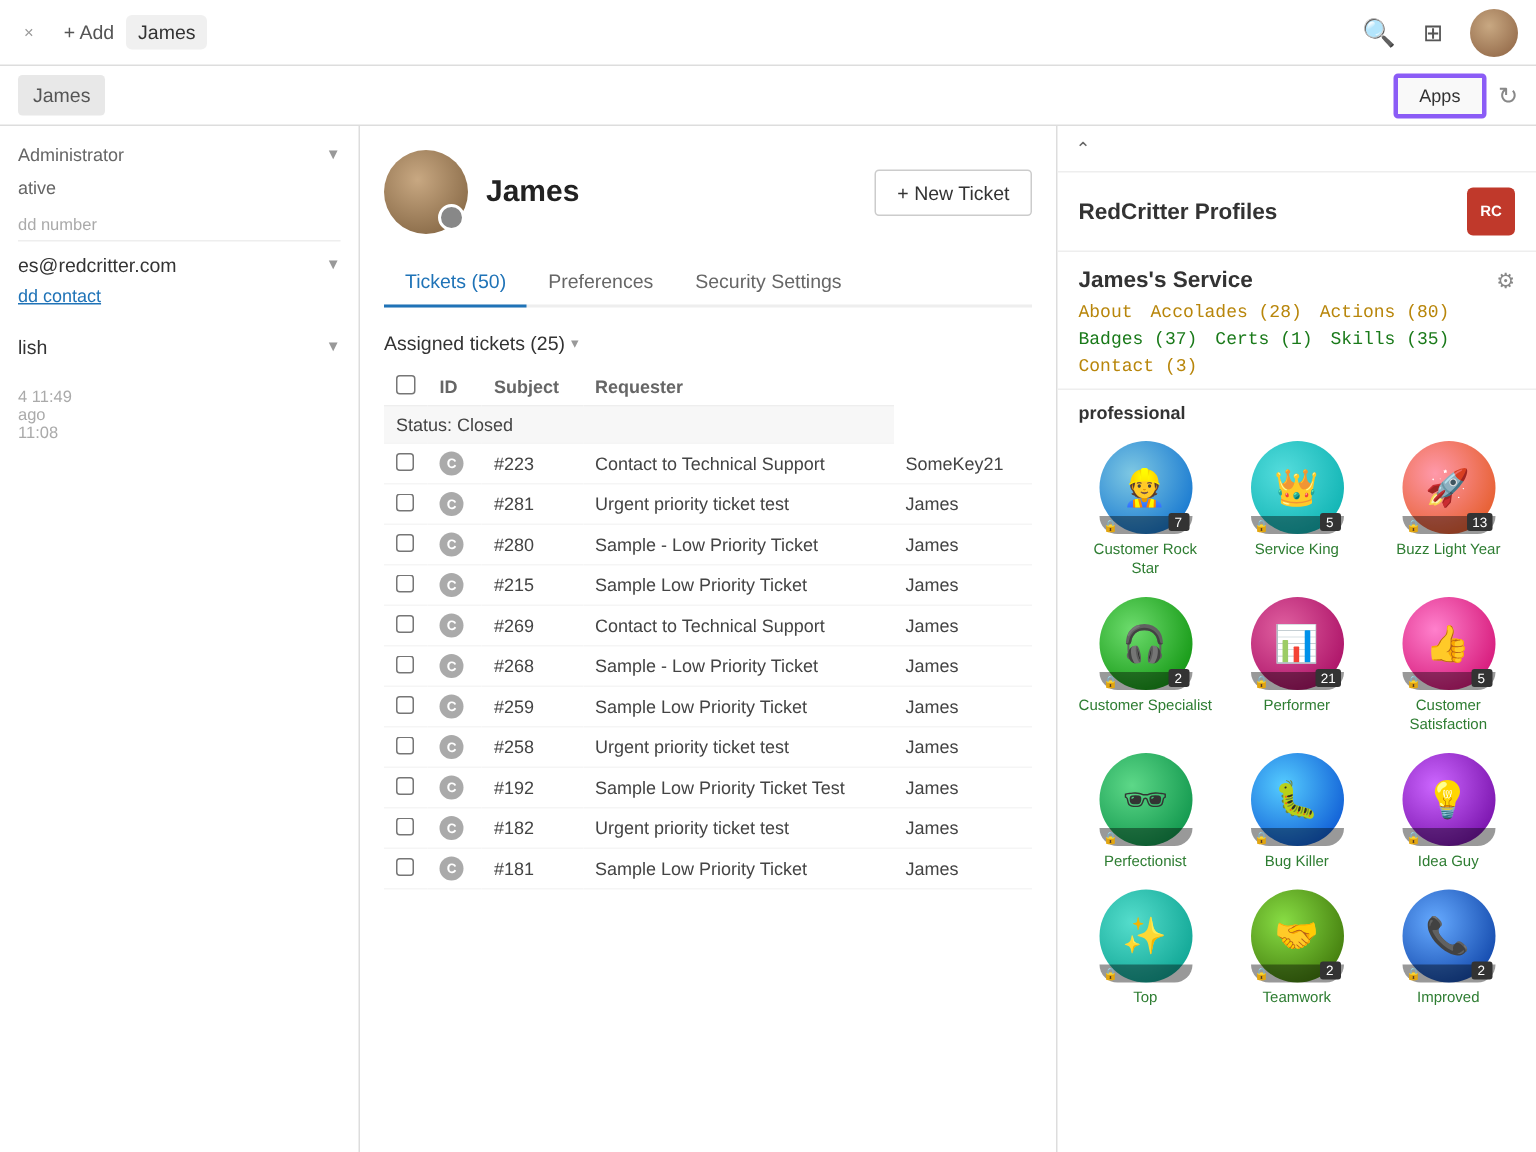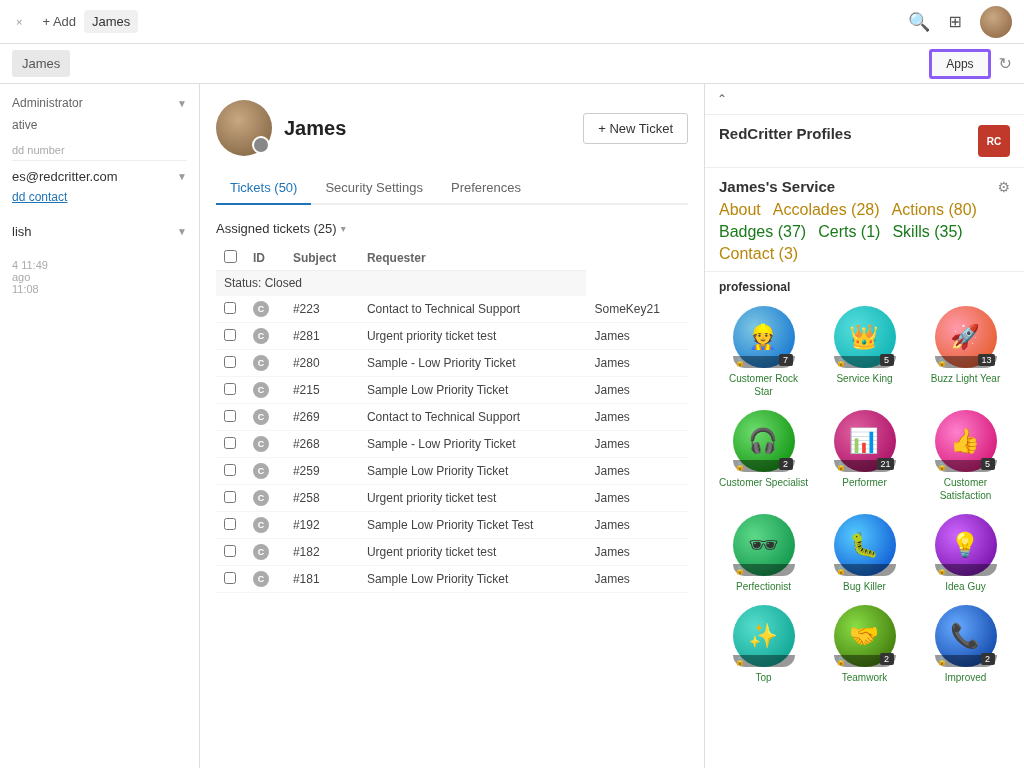--- a/index.html
+++ b/index.html
@@ -29,21 +29,21 @@
     .sub-bar-label { font-size: 13px; color: #555; padding: 6px 10px; background: #e8e8e8; border-radius: 3px; }
     .sub-bar-spacer { flex: 1; }
     .apps-button { font-size: 12px; color: #333; padding: 5px 14px; border: 3px solid #8b5cf6; border-radius: 3px; background: #f9f9f9; cursor: pointer; }
     .refresh-icon { font-size: 16px; color: #888; margin-left: 8px; cursor: pointer; }
 
     
     .main-layout { display: flex; height: calc(768px - 84px); }
 
     
     .sidebar {
-      width: 200px; background: #fff; border-right: 1px solid #ddd;
+      width: 240px; background: #fff; border-right: 1px solid #ddd;
       padding: 12px; overflow-y: auto; flex-shrink: 0;
     }
     .sidebar-item { font-size: 12px; color: #666; margin-bottom: 8px; }
     .sidebar-item-row { display: flex; justify-content: space-between; align-items: center; margin-bottom: 6px; }
     .sidebar-arrow { color: #999; font-size: 10px; }
     .sidebar-input-placeholder { font-size: 11px; color: #aaa; padding: 4px 0; border-bottom: 1px solid #eee; margin-bottom: 8px; }
     .sidebar-link { font-size: 12px; color: #1f73b7; cursor: pointer; text-decoration: underline; }
 
     
     .center-panel {
@@ -80,30 +80,30 @@
     .ticket-requester { color: #aaa; font-size: 11px; }
     .checkbox-cell input { width: 12px; height: 12px; }
 
     
     .right-panel {
       width: 320px; background: #fff; border-left: 1px solid #ddd;
       overflow-y: auto; flex-shrink: 0; padding: 0;
     }
     .right-panel-topbar { display: flex; align-items: center; justify-content: space-between; padding: 8px 12px; border-bottom: 1px solid #eee; }
     .collapse-arrow { font-size: 12px; color: #666; cursor: pointer; }
-    .right-section-header { display: flex; align-items: flex-start; justify-content: space-between; padding: 10px 14px; border-bottom: 1px solid #eee; }
+    .right-section-header { display: flex; align-items: center; justify-content: space-between; padding: 10px 14px; border-bottom: 1px solid #eee; }
     .right-section-title { font-size: 15px; font-weight: 600; color: #333; }
     .redcritter-logo { width: 32px; height: 32px; background: #c0392b; border-radius: 4px; display: flex; align-items: center; justify-content: center; color: #fff; font-size: 10px; font-weight: bold; }
 
     .badges-header { display: flex; align-items: center; justify-content: space-between; padding: 10px 14px 6px; }
     .badges-title { font-size: 15px; font-weight: 600; color: #333; }
     .gear-icon { font-size: 14px; color: #888; cursor: pointer; }
 
     .badges-links { display: flex; flex-wrap: wrap; gap: 4px 12px; padding: 0 14px 8px; border-bottom: 1px solid #eee; }
-    .badge-link { font-size: 16px; color: #1a7a1a; cursor: pointer; }
+    .badge-link { font-size: 12px; color: #1a7a1a; cursor: pointer; font-family: Liberation Mono, monospace; }
     .badge-link.yellow { color: #b8860b; }
     .badge-link.green { color: #1a7a1a; }
 
     .badges-section-label { font-size: 12px; font-weight: 600; color: #333; padding: 8px 14px 4px; }
 
     .badges-grid { display: grid; grid-template-columns: repeat(3, 1fr); gap: 12px; padding: 8px 14px; }
     .badge-item { display: flex; flex-direction: column; align-items: center; cursor: pointer; }
     .badge-circle { width: 62px; height: 62px; border-radius: 50%; position: relative; margin-bottom: 4px; display: flex; align-items: center; justify-content: center; }
     .badge-count { position: absolute; bottom: 2px; right: 2px; background: #333; color: #fff; font-size: 9px; border-radius: 2px; padding: 1px 3px; min-width: 14px; text-align: center; }
     .badge-name { font-size: 10px; text-align: center; color: #2e7d32; font-weight: 500; line-height: 1.3; }
@@ -180,22 +180,22 @@
   <div class="center-panel">
 
     <div class="profile-header">
       <div class="profile-avatar profile-avatar-badge"></div>
       <span class="profile-name">James</span>
       <button class="new-ticket-btn">+ New Ticket</button>
     </div>
 
     <div class="tabs">
       <div class="tab active">Tickets (50)</div>
+      <div class="tab">Preferences</div>
       <div class="tab">Security Settings</div>
-      <div class="tab">Preferences</div>
     </div>
 
     <div class="assigned-header">
       <span>Assigned tickets (25)</span>
       <span class="assigned-chevron">▾</span>
     </div>
 
     <table class="ticket-table">
       <thead>
         <tr>

